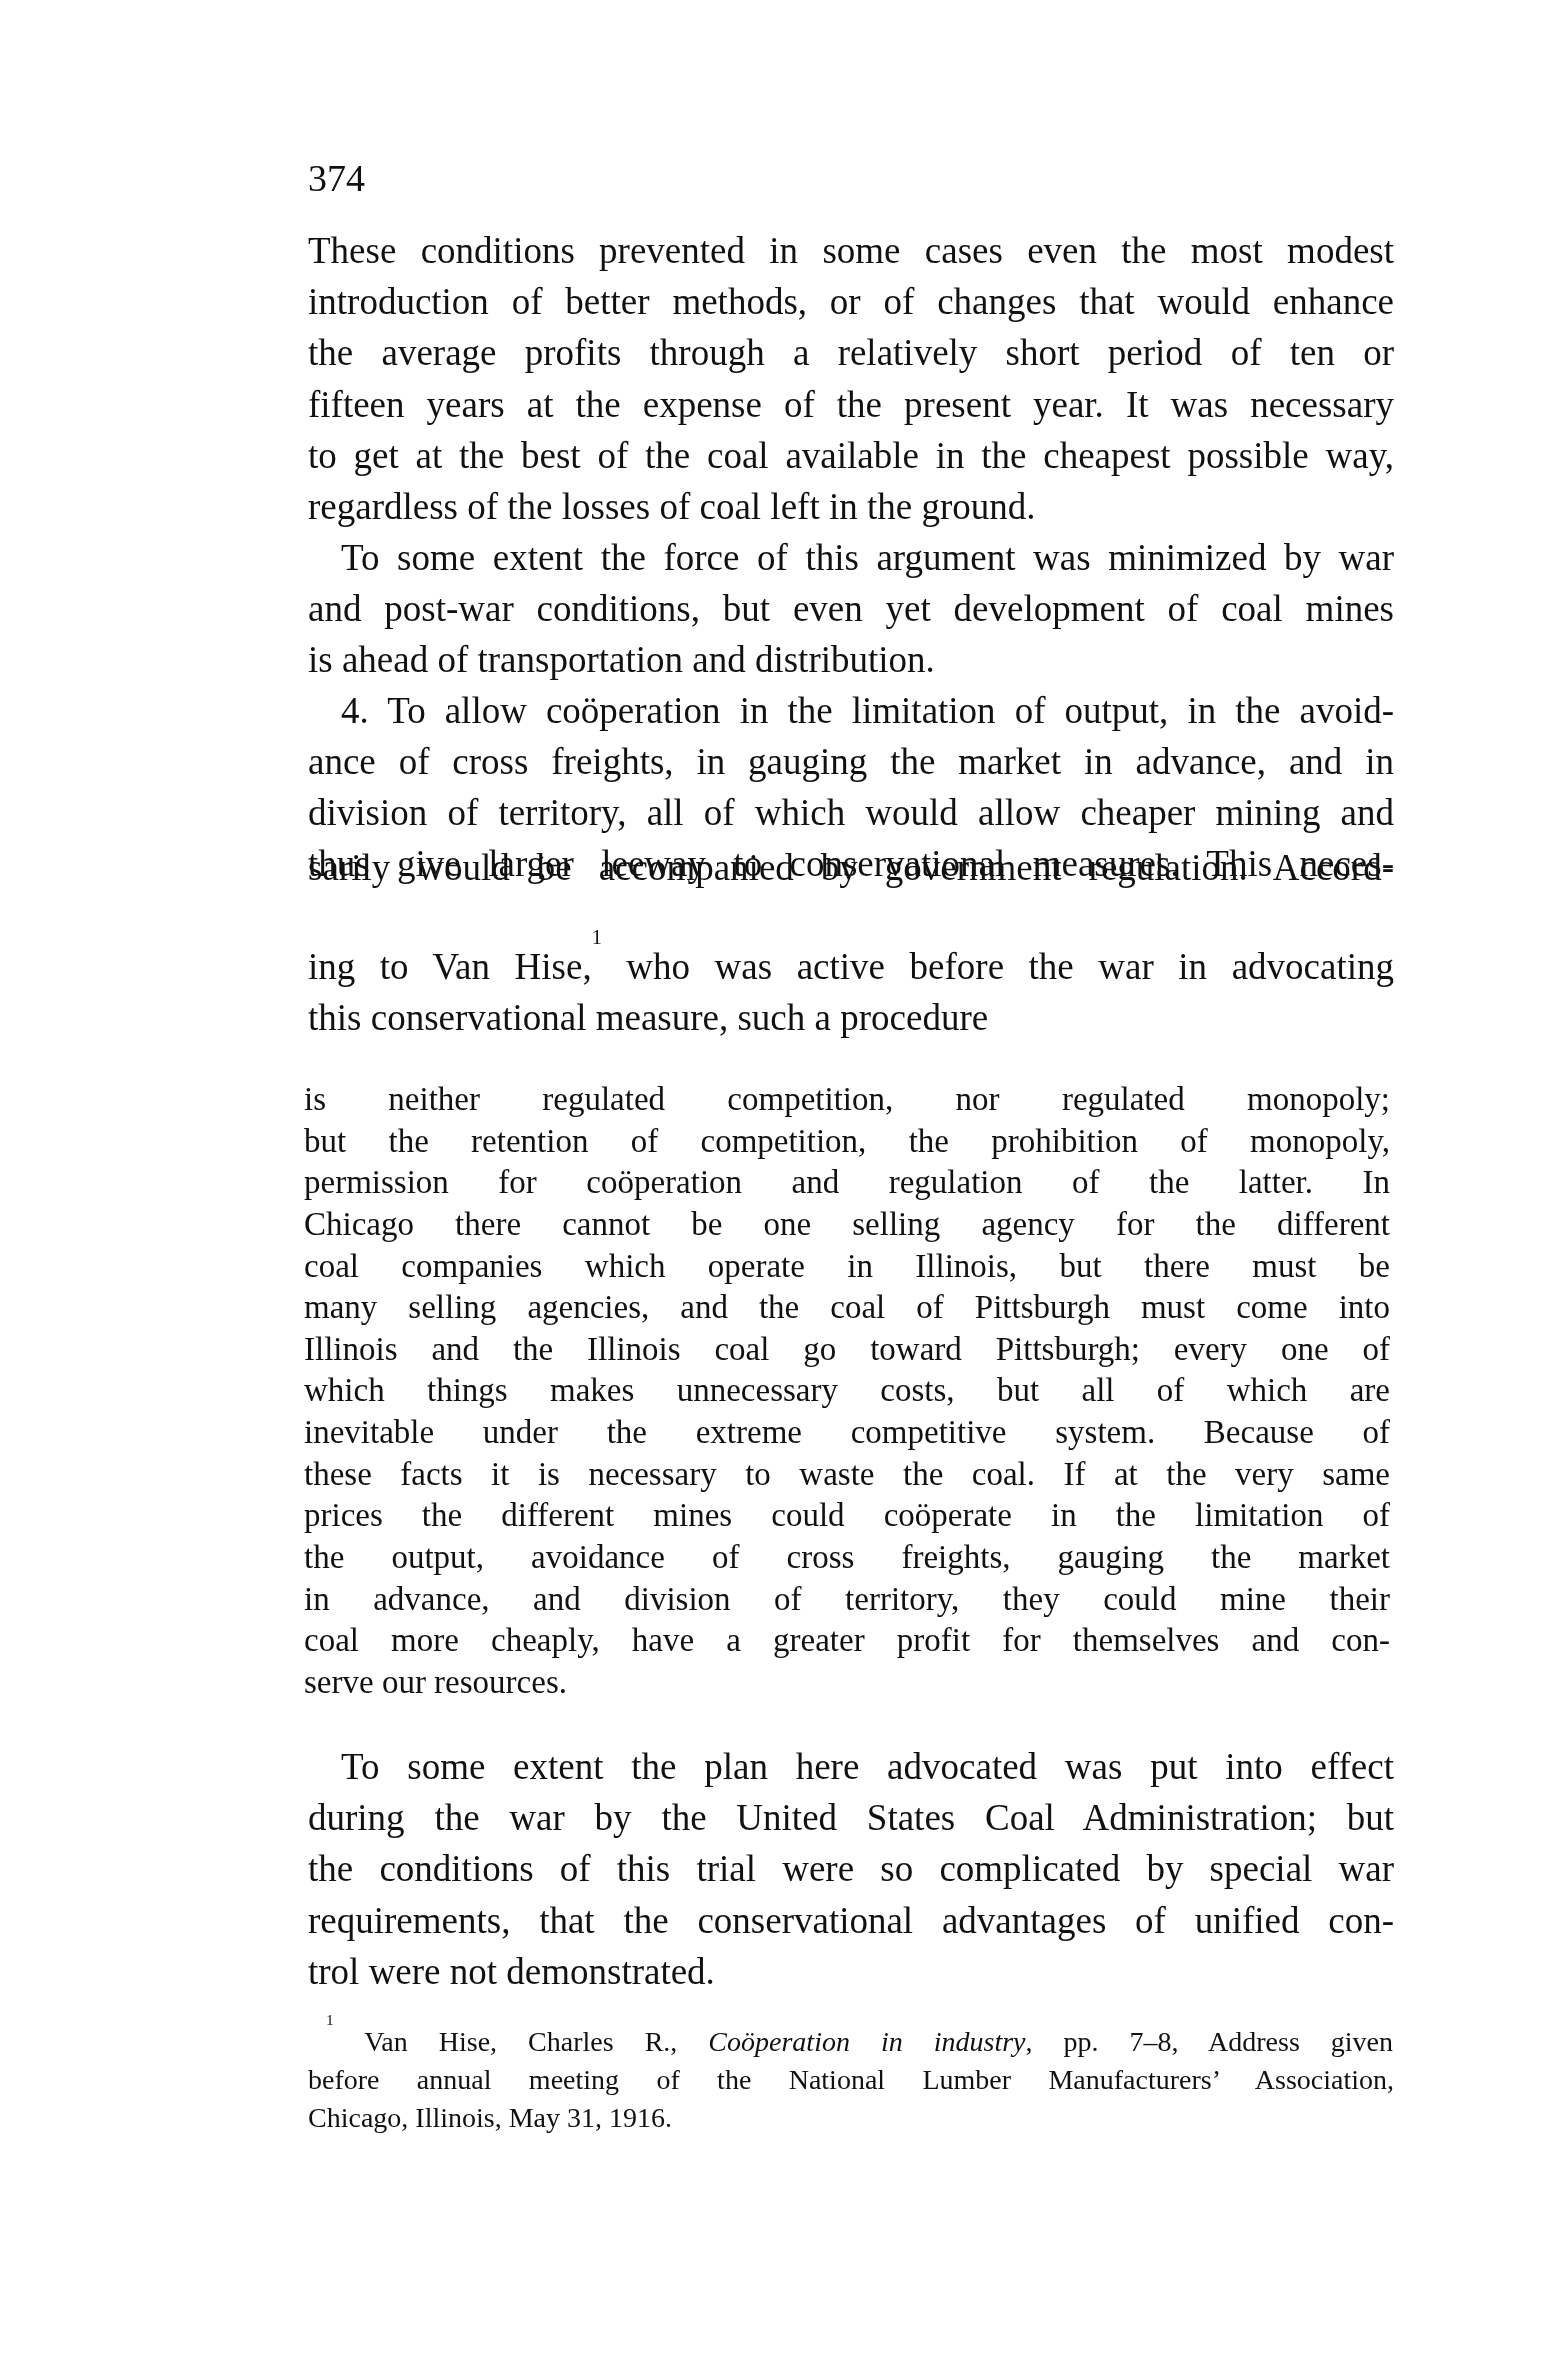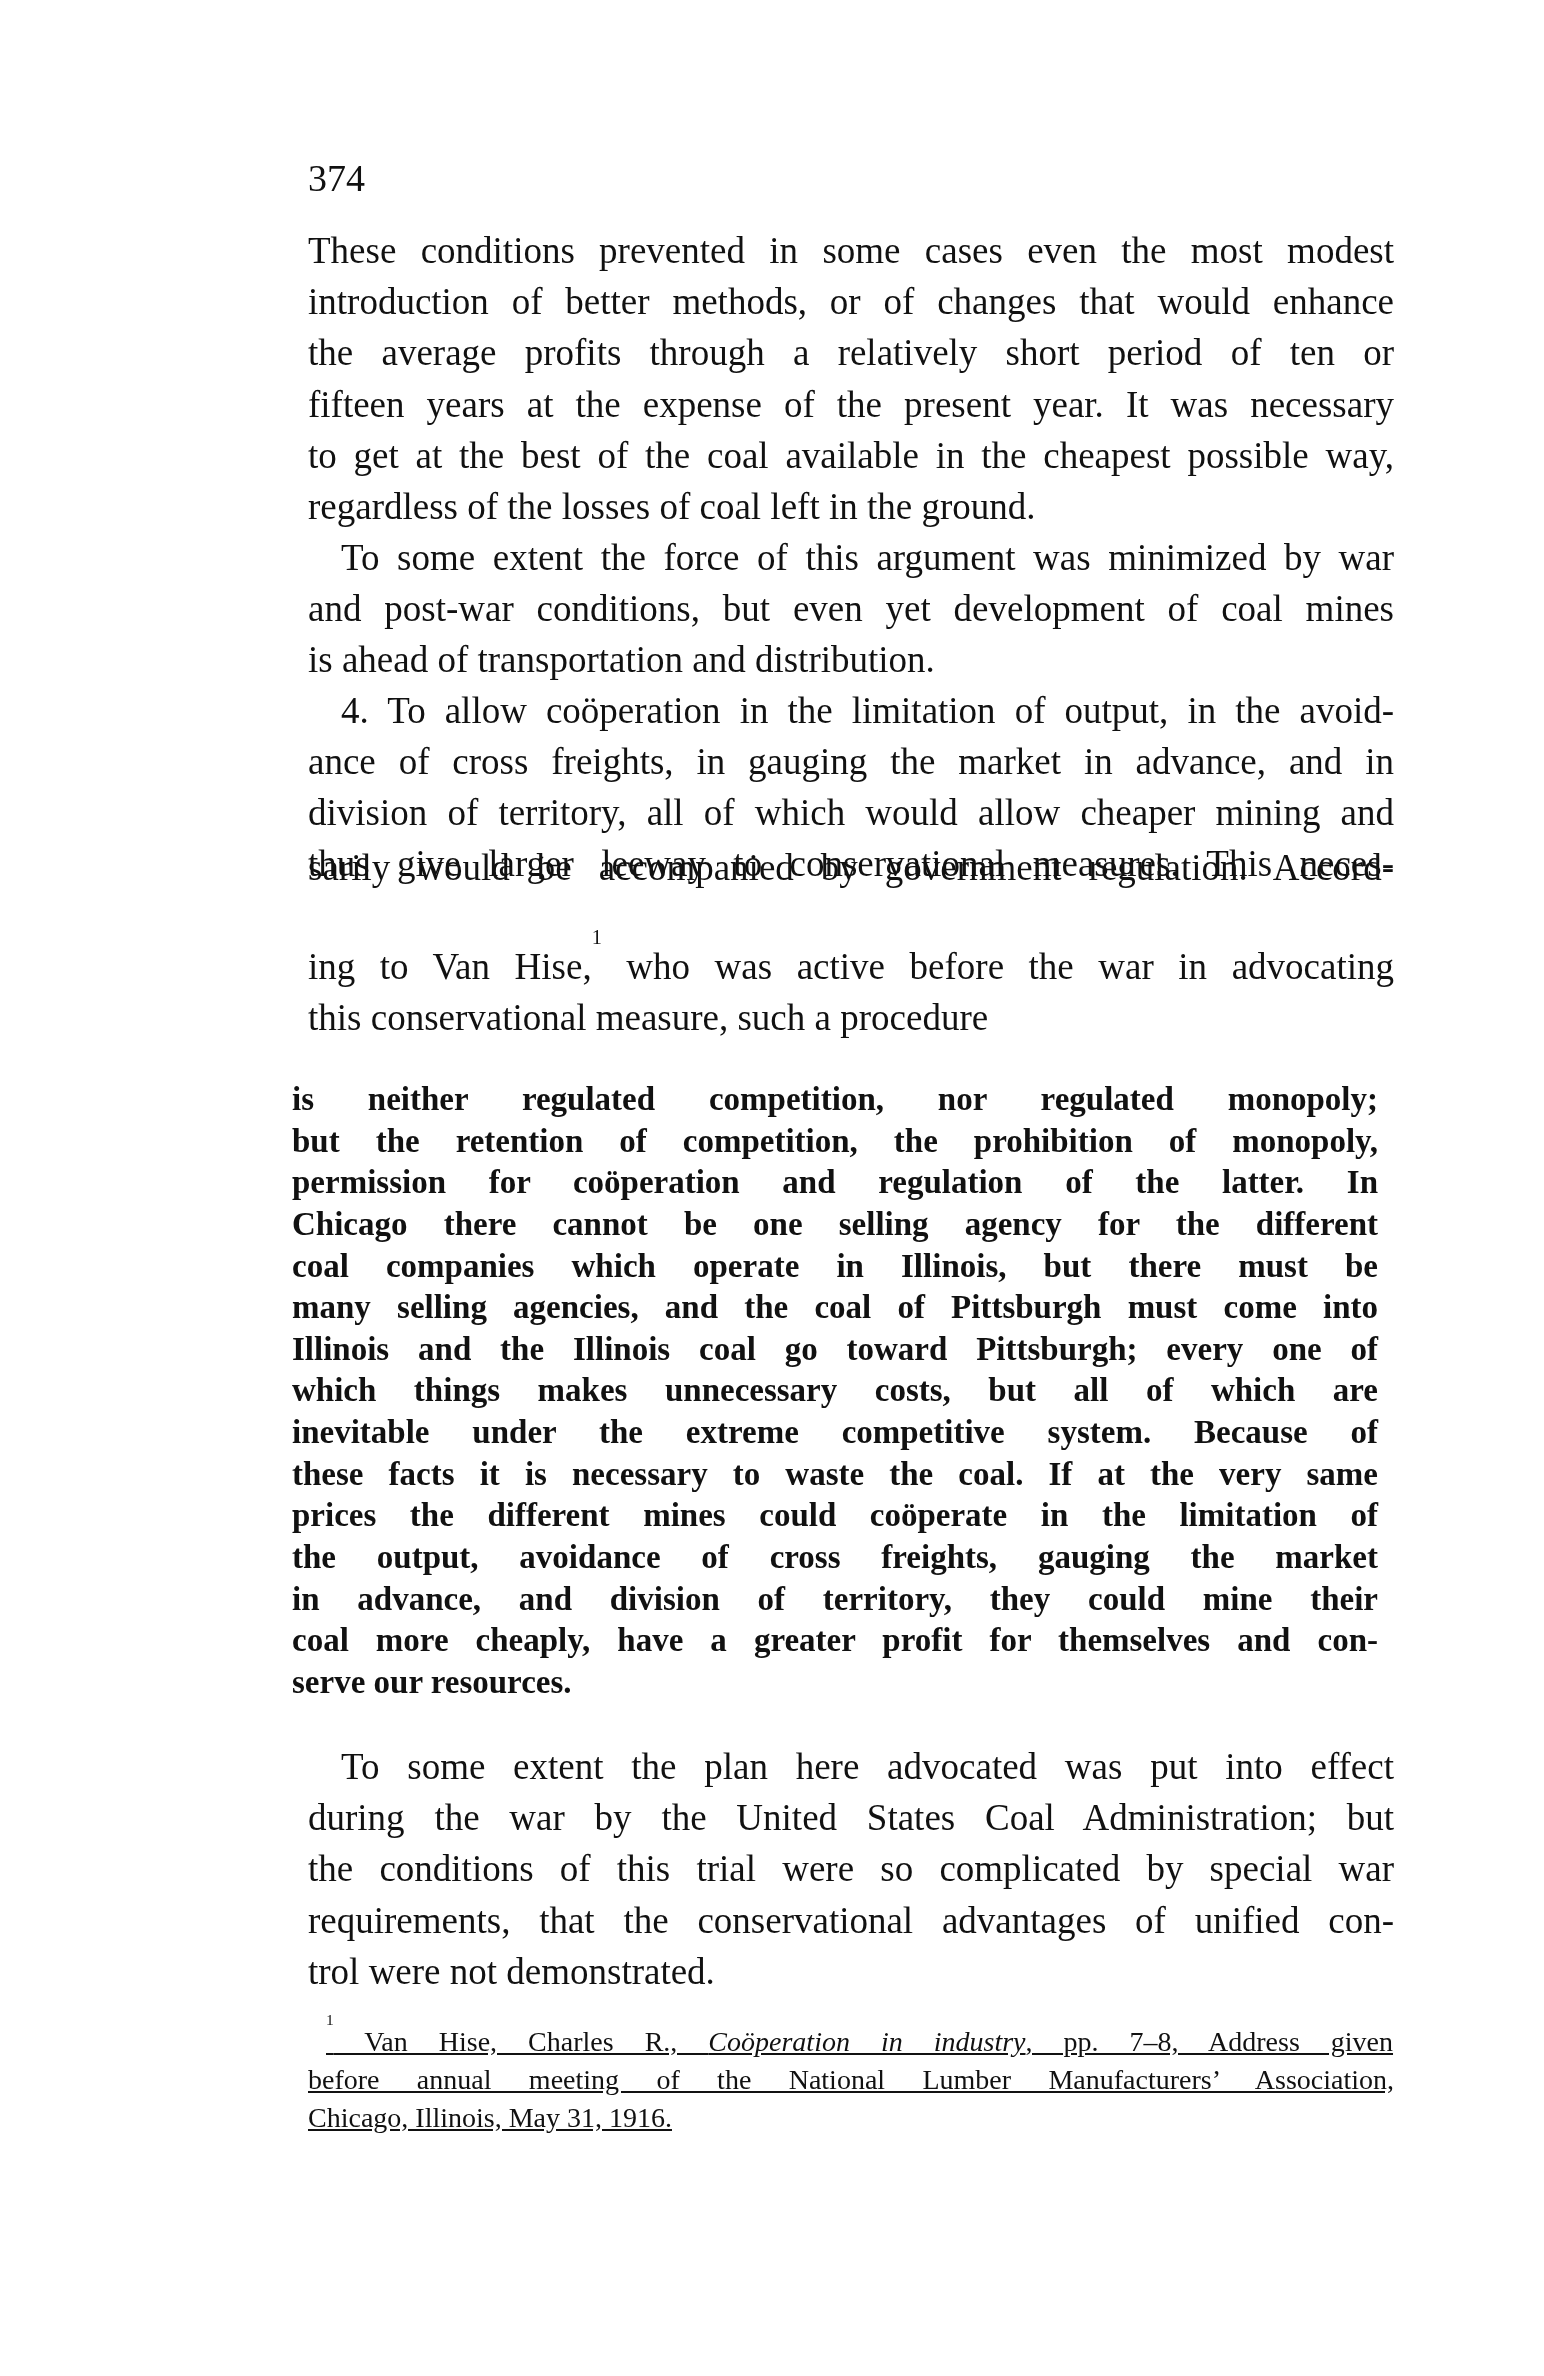--- a/index.html
+++ b/index.html
@@ -59,34 +59,32 @@
       width: 1086px;
       font-size: 37px;
       height: 51px;
       line-height: 51px;
     }
     .body-line.indent {
       left: 341px;
       width: 1053px;
     }
     .quote-line {
-      left: 292px;
+      left: 304px;
       width: 1086px;
       font-size: 33px;
       height: 44px;
       line-height: 44px;
-      font-weight: bold;
     }
     .note-line {
       left: 308px;
       width: 1086px;
       font-size: 28px;
       height: 38px;
       line-height: 38px;
-      text-decoration: underline;
     }
     .note-line.indent {
       left: 326px;
       width: 1067px;
     }
     sup {
       font-size: 0.55em;
       line-height: 0;
       position: relative;
       top: -0.2em;

